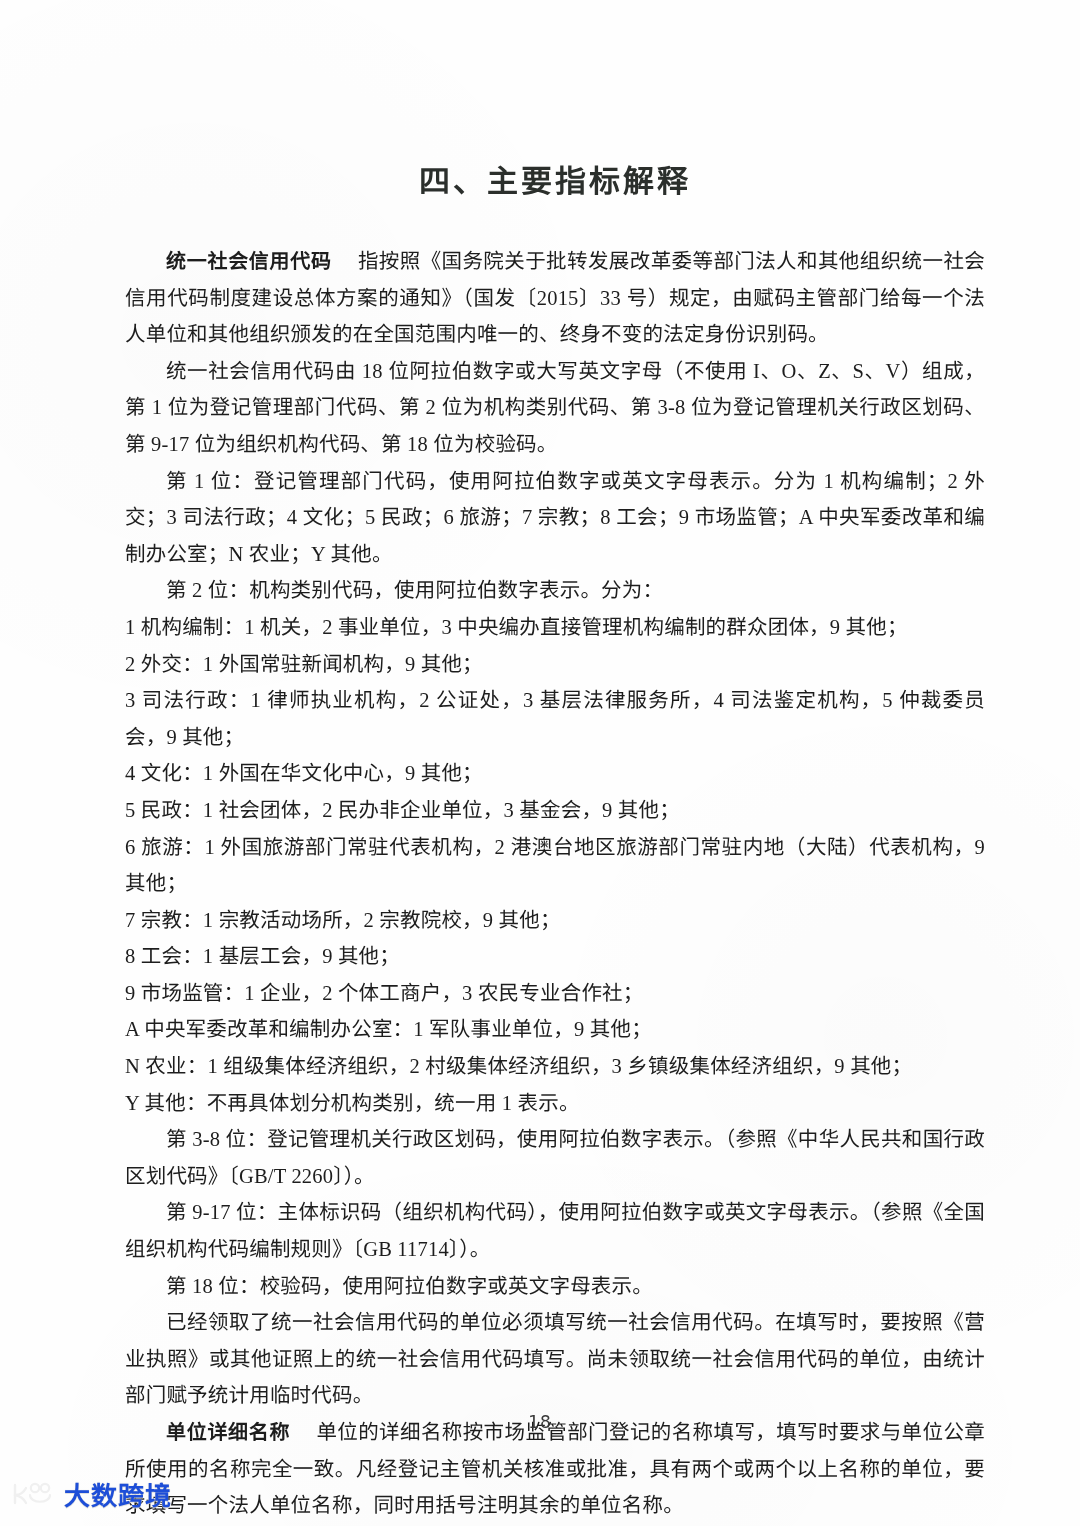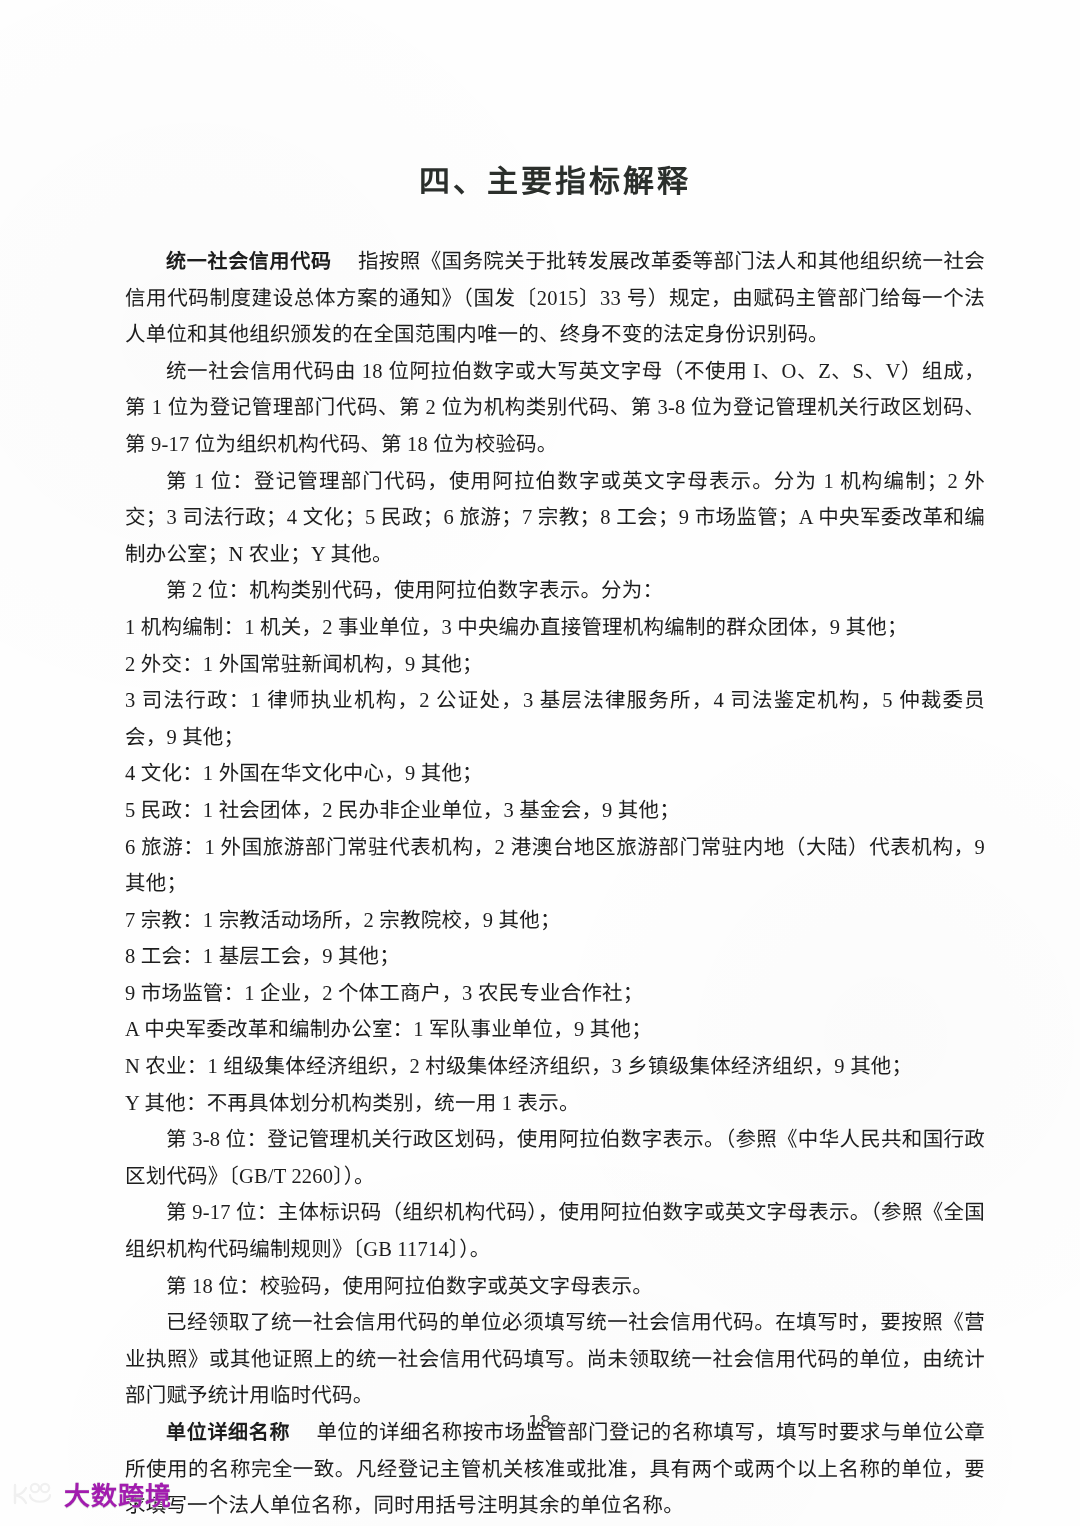--- a/index.html
+++ b/index.html
@@ -107,21 +107,21 @@
   }
   .watermark .wm-mark {
     width: 46px;
     height: 30px;
     position: relative;
   }
   .watermark .wm-text {
     font-family: Liberation Serif, serif;
     font-size: 26px;
     font-weight: 700;
-    color: #a21caf;
+    color: #1d4ed8;
     letter-spacing: 1px;
     text-shadow:
       0 0 1px rgba(200,200,200,0.9),
       0 1px 0 rgba(215,215,215,0.7);
   }
 </style>
 </head>
 <body>
 
 <div class="page">

